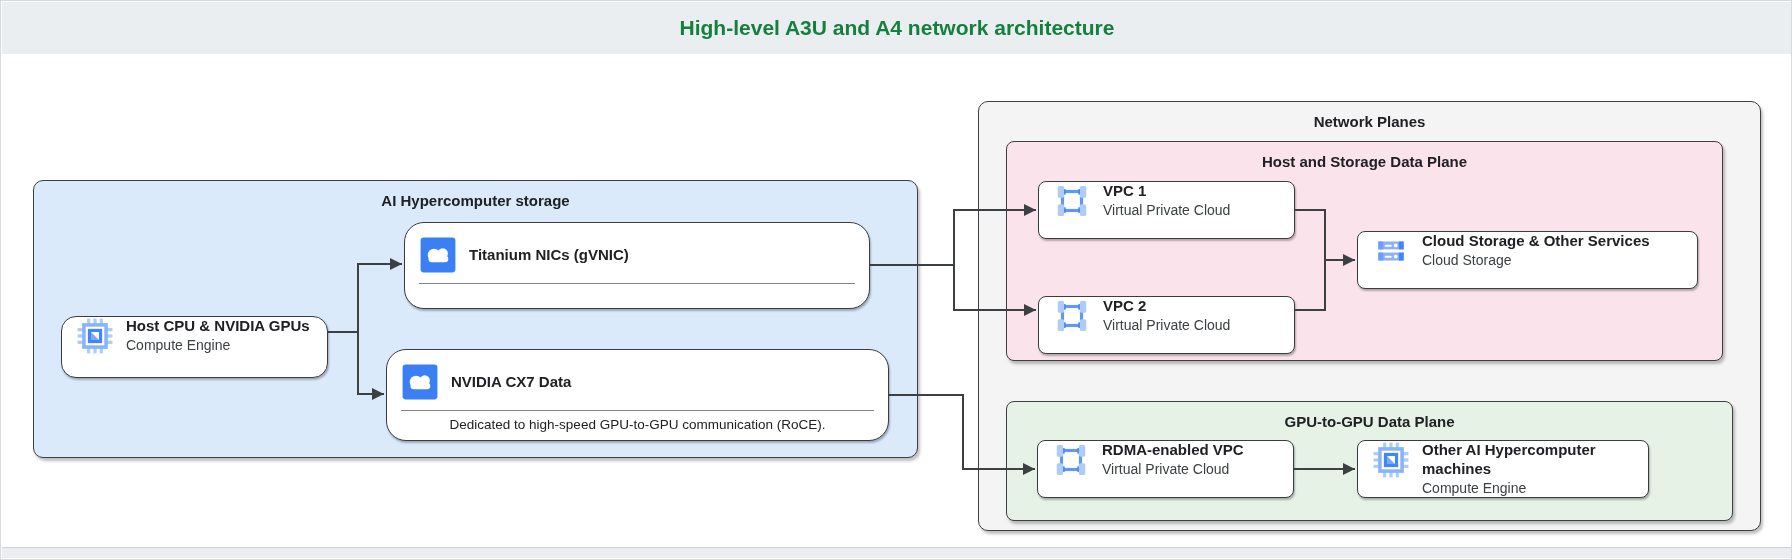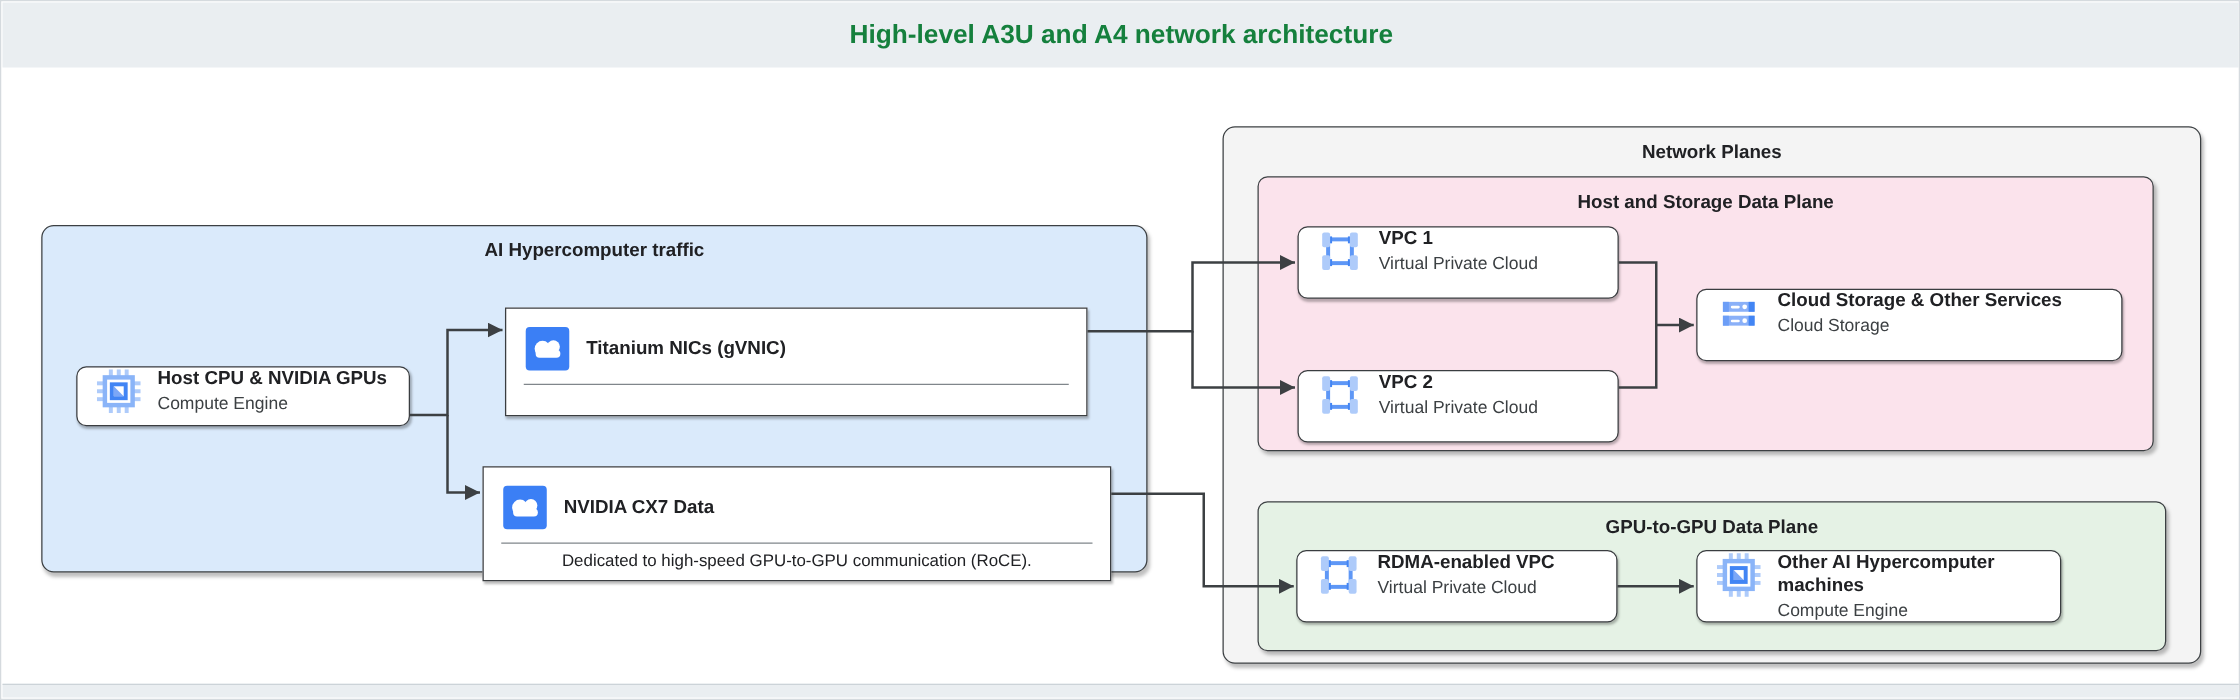--- a/index.html
+++ b/index.html
@@ -25,43 +25,43 @@
 
   
   .node{position:absolute;box-sizing:border-box;background:#fff;border:1.5px solid #3a3d40;border-radius:8px;
         box-shadow:1px 2px 2px rgba(0,0,0,.28);display:flex;align-items:flex-start;gap:12px;padding:0 12px 0 14px;z-index:2;}
   .node-title{font-size:15px;font-weight:700;color:#202124;line-height:1.25;}
   .node-subtitle{font-size:14px;font-weight:400;color:#3c4043;line-height:1.3;}
   .icon{width:38px;height:38px;flex:0 0 38px;display:block;}
   .icon svg{width:38px;height:38px;display:block;}
 
   
-  .nic-node{position:absolute;box-sizing:border-box;background:#fff;border:1.5px solid #3a3d40;border-radius:0;
-            box-shadow:1px 2px 2px rgba(0,0,0,.28);z-index:2;margin-top:24px;}
+  .nic-node{position:absolute;box-sizing:border-box;background:#fff;border:1.5px solid #3a3d40;border-radius:20px;
+            box-shadow:1px 2px 2px rgba(0,0,0,.28);z-index:2;}
   .nic-header{display:flex;align-items:center;gap:12px;padding:13px 12px 0 14px;}
   .nic-divider{border:none;border-top:1.5px solid #80868b;margin:9px 14px 0 14px;}
   .nic-desc{margin-top:6px;text-align:center;font-size:13.5px;color:#202124;}
 
   
   #connectors{position:absolute;left:0;top:0;z-index:5;pointer-events:none;}
 </style>
 </head>
 <body>
 
 <div id="canvas">
 
   <div class="banner">
     <div class="banner-title">High-level A3U and A4 network architecture</div>
   </div>
 
   <div class="panel panel-machines" style="left:32px;top:179px;width:885px;height:278px;">
-    <div class="panel-title">AI Hypercomputer traffic</div>
-  </div>
-
-  <div class="node" style="left:60px;top:292px;width:267px;height:48px;">
+    <div class="panel-title">AI Hypercomputer storage</div>
+  </div>
+
+  <div class="node" style="left:60px;top:315px;width:267px;height:62px;border-radius:15px;">
     <span class="icon">
       <svg viewBox="0 0 48 48" aria-hidden="true">
         <g fill="#aecbfa">
           <rect x="14" y="2" width="4" height="7"></rect>
             <rect x="22" y="2" width="4" height="7"></rect>
             <rect x="30" y="2" width="4" height="7"></rect>
           <rect x="14" y="39" width="4" height="7"></rect>
             <rect x="22" y="39" width="4" height="7"></rect>
             <rect x="30" y="39" width="4" height="7"></rect>
           <rect x="2" y="14" width="7" height="4"></rect>

